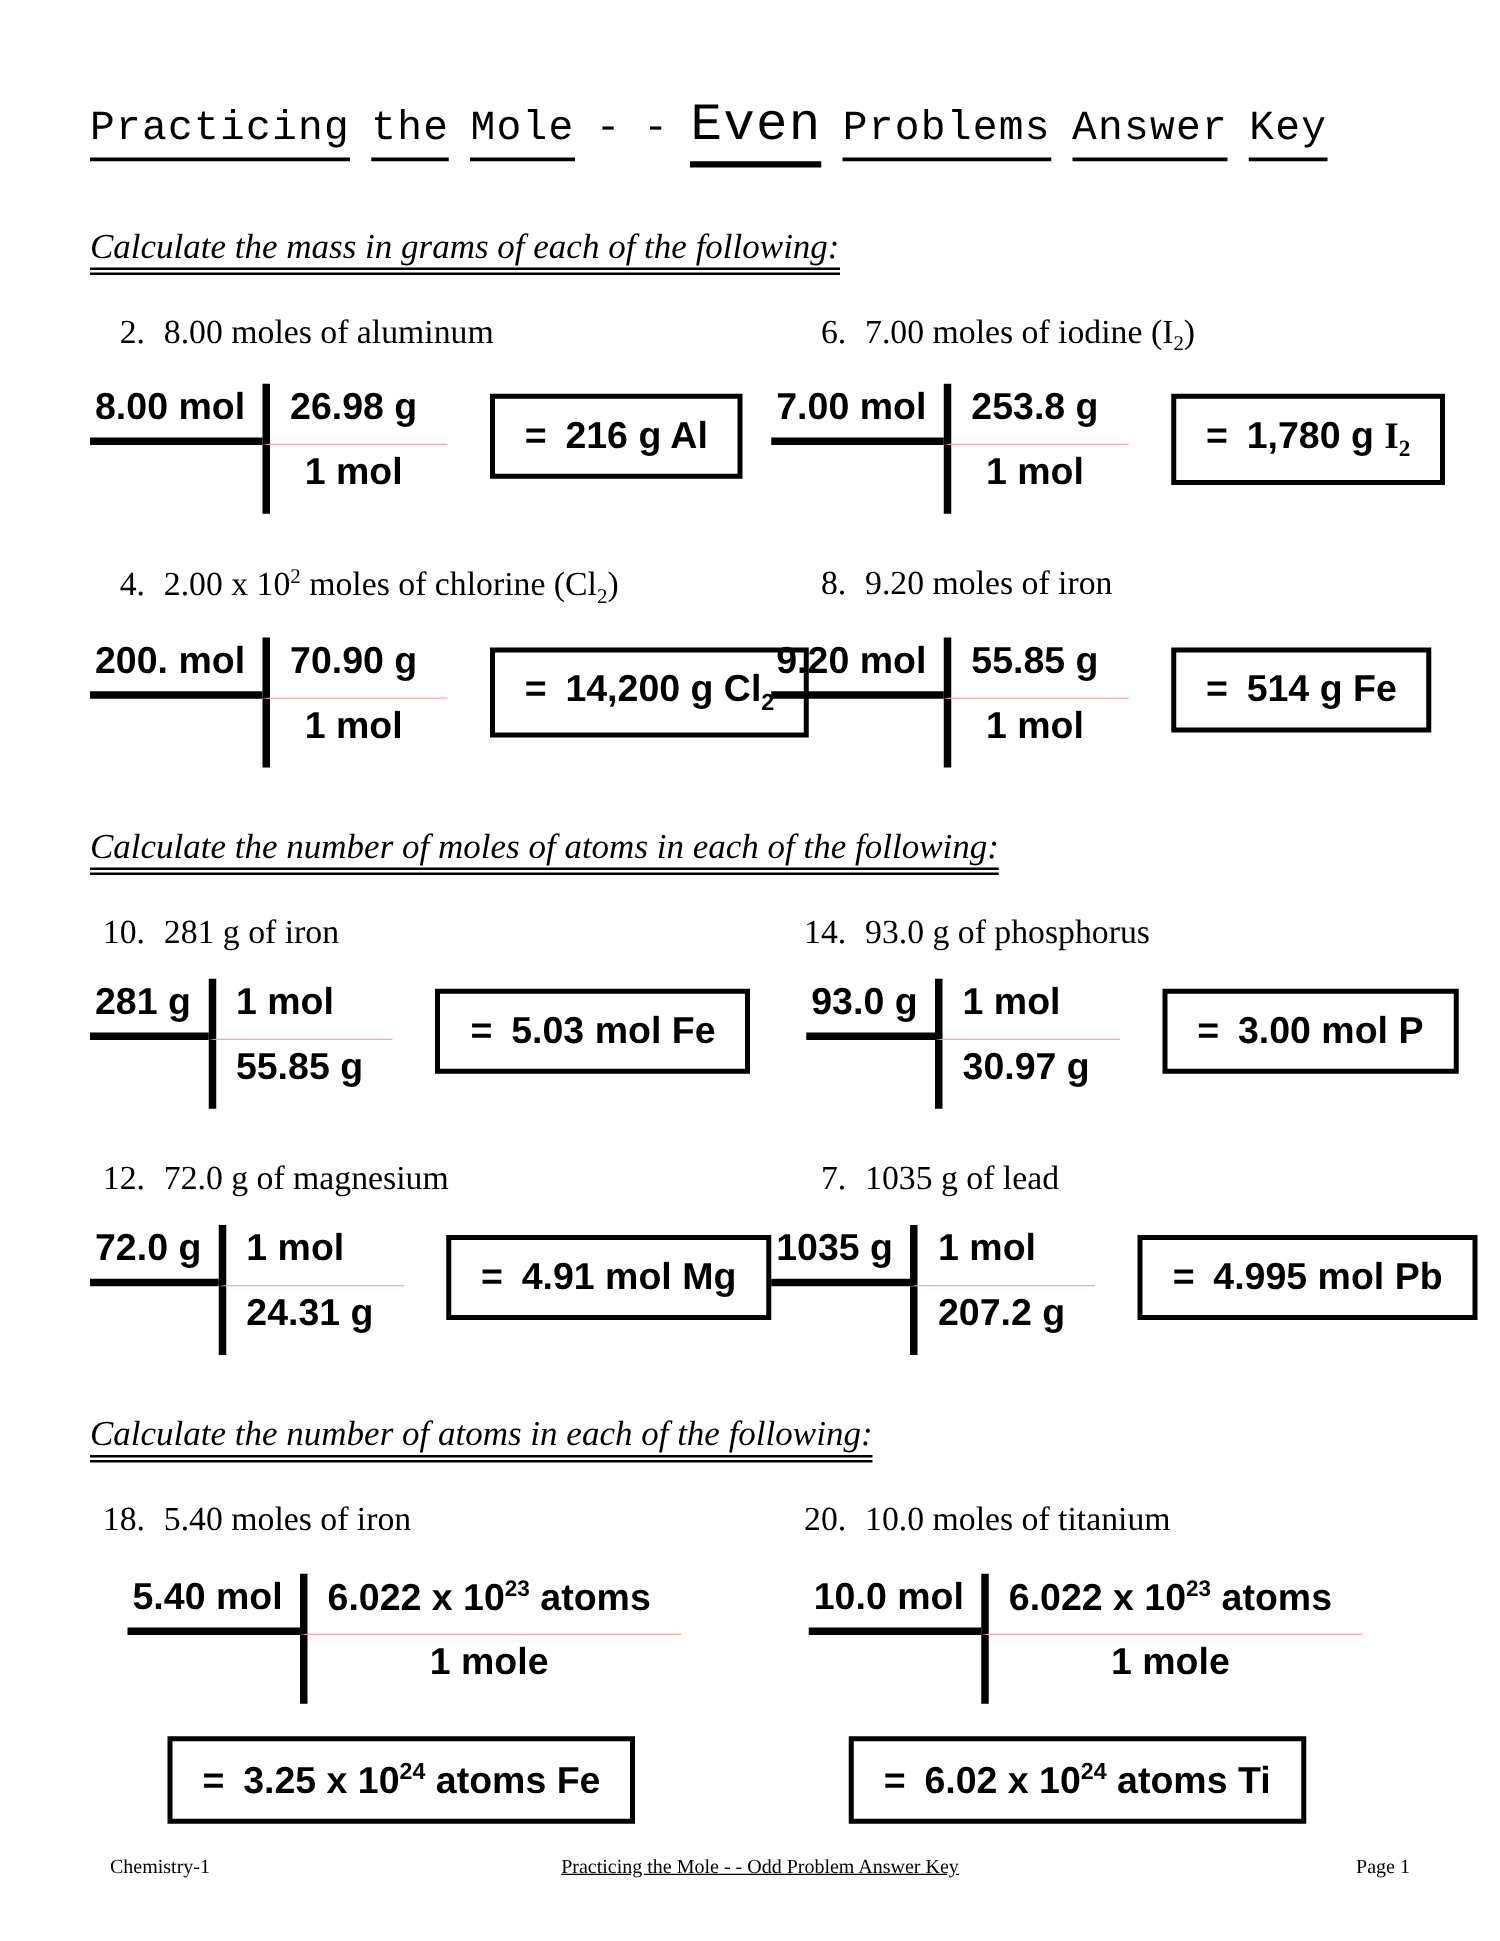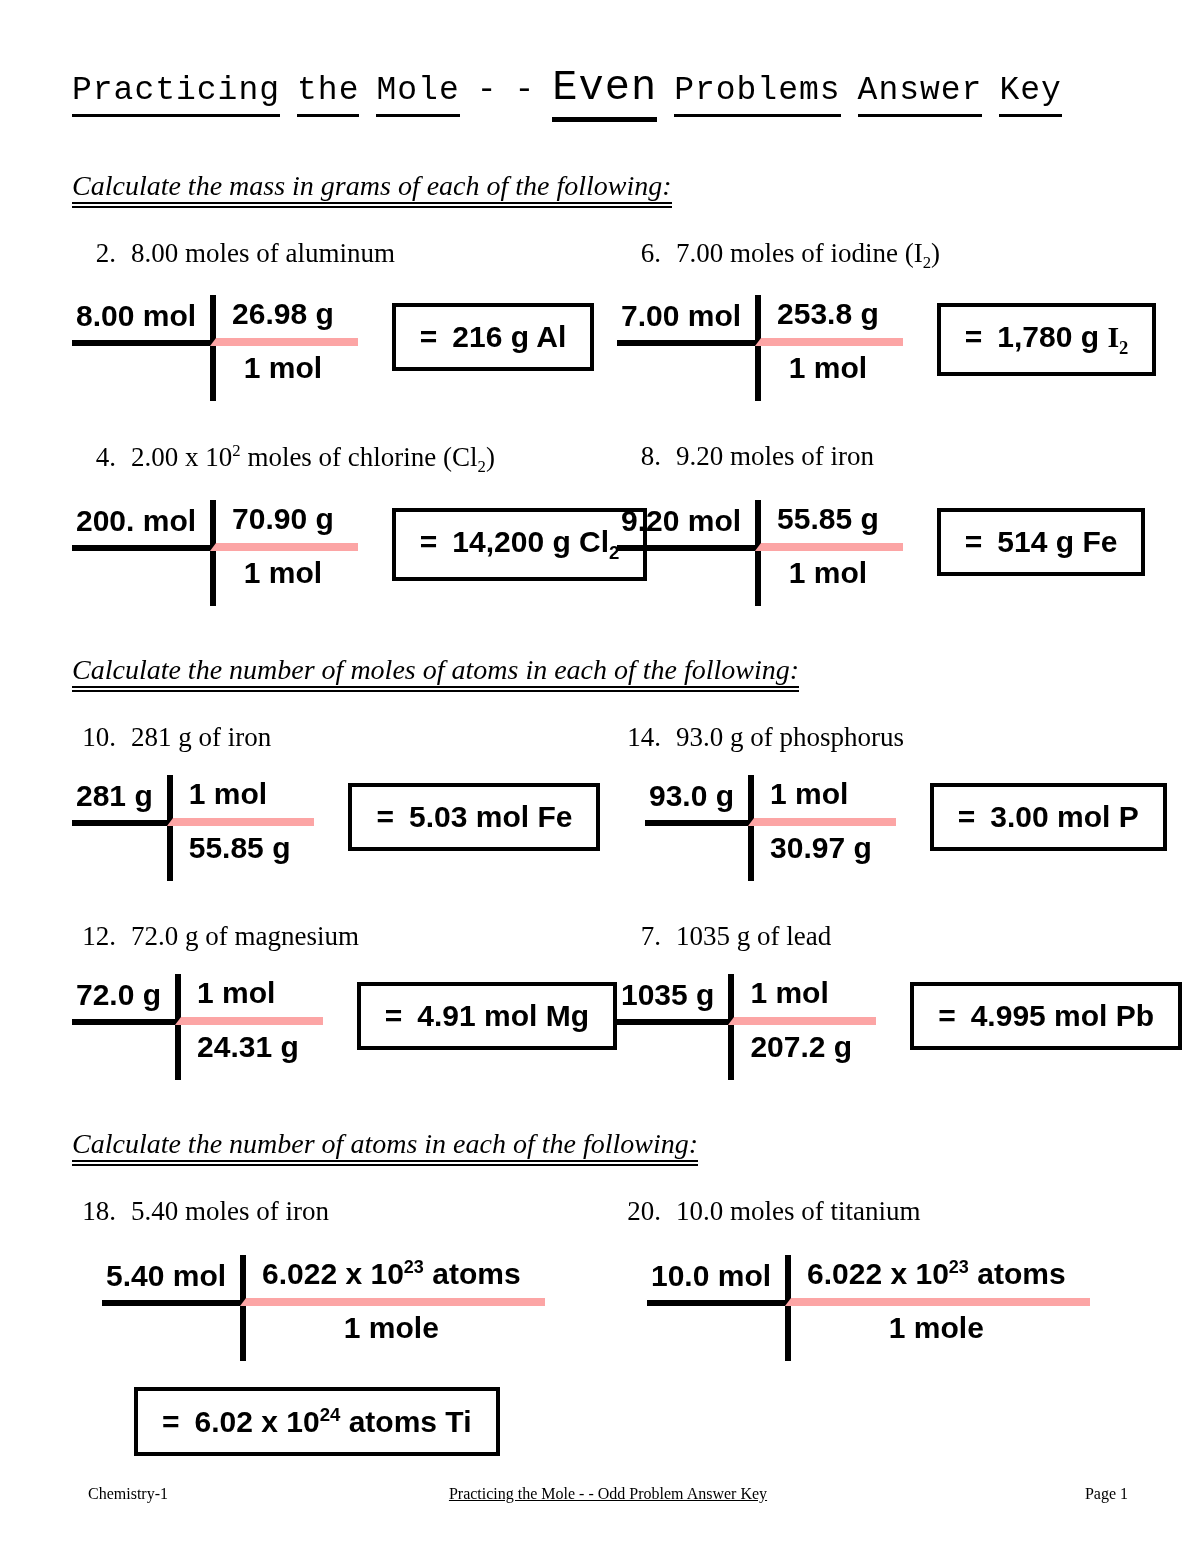--- a/index.html
+++ b/index.html
@@ -1,21 +1,21 @@
 <!DOCTYPE html>
 <html><head>
 <meta charset="utf-8">
 <style>
   html, body { margin: 0; padding: 0; background: #ffffff; }
   body {
     width: 1200px; height: 1553px;
     font-family: "Liberation Serif", serif;
     color: #000; position: relative; overflow: hidden;
   }
-  .page { padding: 0 72px; position: relative; height: 100%; box-sizing: border-box; }
+  .page { padding: 12px 72px; position: relative; height: 100%; box-sizing: border-box; }
 
   
   .title {
     padding-top: 64px;
     font-family: "Liberation Mono", monospace;
     font-size: 33px; letter-spacing: 1px; white-space: nowrap;
   }
   .title .w { border-bottom: 3px solid #000; padding-bottom: 5px; margin-right: 17px; display: inline-block; }
   .title .dash { border-bottom: none; }
   .title .even { font-size: 42px; border-bottom: 5px solid #000; }
@@ -29,21 +29,21 @@
     padding-bottom: 2px;
   }
   .s-head-wrap { line-height: 1; }
 
   
   .cols { display: flex; align-items: flex-start; }
   .col-l { width: 545px; flex: 0 0 545px; }
   .col-r { flex: 1 1 auto; }
 
   
-  .labelrow { margin-top: 30px; }
+  .labelrow { margin-top: 30px; gap: 16px; }
   .plabel { font-size: 27px; white-space: nowrap; }
   .plabel .pnum { display: inline-block; min-width: 44px; text-align: right; margin-right: 15px; }
   .plabel sup { font-size: 62%; }
   .plabel sub { font-size: 62%; }
 
   
   .calcrow-wrap { margin-top: 22px; }
   .calcrow { display: flex; align-items: flex-start; }
   .tchart {
     display: inline-grid;
@@ -52,21 +52,21 @@
     font-weight: bold; font-size: 30px; white-space: nowrap;
   }
   .tc-given {
     grid-column: 1; grid-row: 1;
     border-bottom: 6px solid #000;
     padding: 2px 14px 7px 4px;
     display: flex; align-items: flex-end;
   }
   .tc-num {
     grid-column: 2; grid-row: 1;
-    border-bottom: 8px solid #fca5a5; border-left: 6px solid #000;
+    border-bottom: 1px solid #fca5a5; border-left: 6px solid #000;
     padding: 2px 24px 7px 16px;
   }
   .tc-void { grid-column: 1; grid-row: 2; }
   .tc-den {
     grid-column: 2; grid-row: 2;
     border-left: 6px solid #000;
     padding: 5px 24px 16px 16px;
     text-align: center;
   }
   .tchart sup { font-size: 60%; }
@@ -254,20 +254,23 @@
             <span>10.0 mol</span>
           </div>
         <div class="tc-num"><span>6.022 x 10</span><sup>23</sup><span> atoms</span></div>
         <div class="tc-void"></div>
         <div class="tc-den"><span>1 mole</span></div>
       </div>
     </div>
   </div>
 
   <div class="cols ansrow">
+    <div class="col-l">
+      <div class="ansbox standalone"><span class="eq">=</span><span>3.25 x 10</span><sup>24</sup><span> atoms Fe</span></div>
+    </div>
     <div class="col-r">
       <div class="ansbox standalone"><span class="eq">=</span><span>6.02 x 10</span><sup>24</sup><span> atoms Ti</span></div>
     </div>
   </div>
 
   <div class="footer">
     <span class="f-left">Chemistry-1</span>
     <span class="f-center">Practicing the Mole - - Odd Problem Answer Key</span>
     <span class="f-right">Page 1</span>
   </div>

